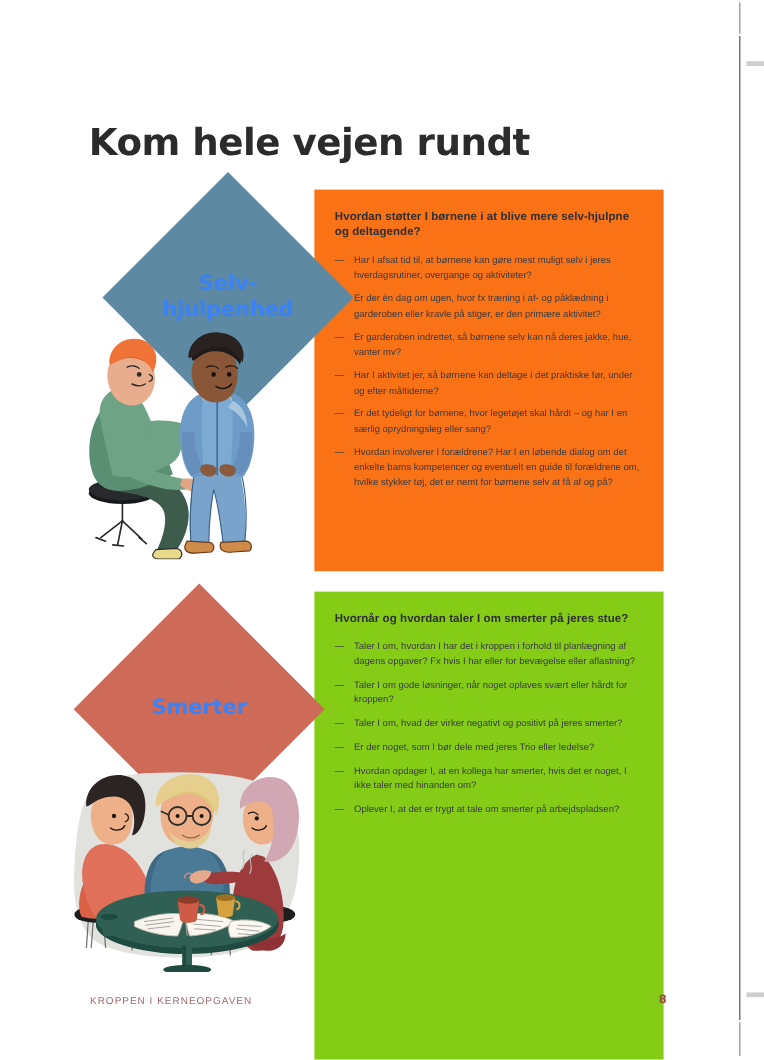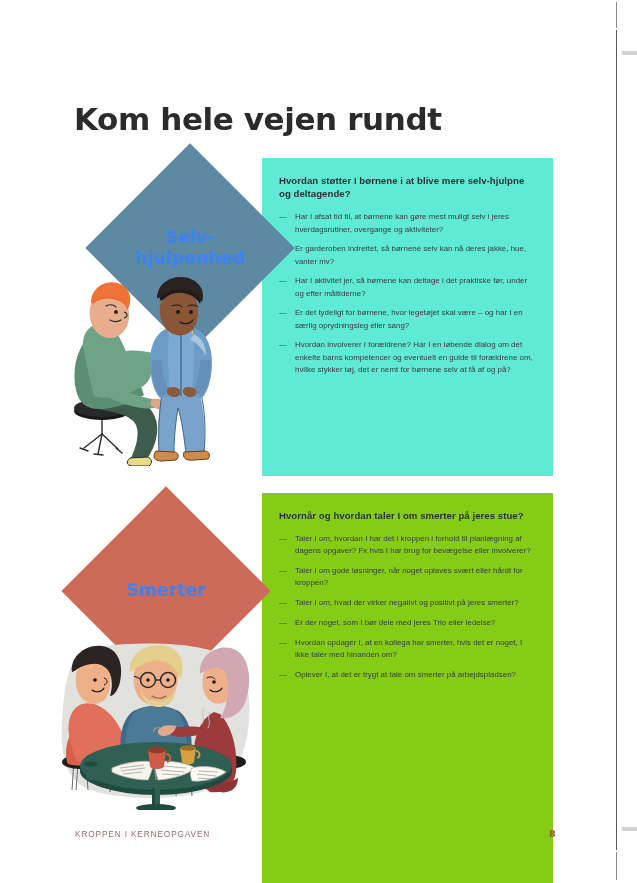--- a/index.html
+++ b/index.html
@@ -53,21 +53,21 @@
   .panel {
     position: absolute;
     left: 262px;
     width: 291px;
     box-sizing: border-box;
     padding: 16px 17px 18px 17px;
   }
   .panel.selfhelp {
     top: 158px;
     height: 318px;
-    background: #5eead4;
+    background: #f97316;
   }
   .panel.pain {
     top: 493px;
     height: 396px;
     background: #84cc16;
   }
   .panel-heading {
     font-size: 9.6px;
     font-weight: 700;
     line-height: 1.38;
@@ -168,24 +168,24 @@
 <div class="crop-tick t2"></div>
 <div class="crop-tick t3"></div>
 <div class="crop-tick t4"></div>
 
 <h1 class="page-title">Kom hele vejen rundt</h1>
 
 <div class="panel selfhelp">
   <div class="panel-heading">Hvordan støtter I børnene i at blive mere selv-hjulpne og deltagende?</div>
   <ul class="q-list">
     <li class="q-item"><span class="q-dash">—</span><span>Har I afsat tid til, at børnene kan gøre mest muligt selv i jeres hverdagsrutiner, overgange og aktiviteter?</span></li>
-    <li class="q-item"><span class="q-dash">—</span></li>
+    <li class="q-item"><span class="q-dash">—</span><span>Er der én dag om ugen, hvor fx træning i af- og påklædning i garderoben eller kravle på stiger, er den primære aktivitet?</span></li>
     <li class="q-item"><span class="q-dash">—</span><span>Er garderoben indrettet, så børnene selv kan nå deres jakke, hue, vanter mv?</span></li>
     <li class="q-item"><span class="q-dash">—</span><span>Har I aktivitet jer, så børnene kan deltage i det praktiske før, under og efter måltiderne?</span></li>
-    <li class="q-item"><span class="q-dash">—</span><span>Er det tydeligt for børnene, hvor legetøjet skal være – og har I en særlig oprydningsleg eller sang?</span></li>
+    <li class="q-item"><span class="q-dash">—</span><span>Er det tydeligt for børnene, hvor legetøjet skal hårdt – og har I en særlig oprydningsleg eller sang?</span></li>
     <li class="q-item"><span class="q-dash">—</span><span>Hvordan involverer I forældrene? Har I en løbende dialog om det enkelte barns kompetencer og eventuelt en guide til forældrene om, hvilke stykker tøj, det er nemt for børnene selv at få af og på?</span></li>
   </ul>
 </div>
 
 <div class="diamond-wrap selfhelp">
   <div class="diamond"></div>
   <div class="diamond-label">Selv-
 hjulpenhed</div>
 </div>
 
@@ -257,21 +257,21 @@
   <circle cx="133" cy="44" r="1.9" fill="#1b1311"></circle>
   <path d="M122 54 C126 57 132 56 135 52" stroke="#1b1311" stroke-width="1.2" fill="none" stroke-linecap="round"></path>
   <path d="M114 38 C118 36 122 37 124 39" stroke="#1b1311" stroke-width="1" fill="none" stroke-linecap="round"></path>
   <path d="M130 38 C134 36 138 37 140 39" stroke="#1b1311" stroke-width="1" fill="none" stroke-linecap="round"></path>
 </svg>
 </div>
 
 <div class="panel pain">
   <div class="panel-heading">Hvornår og hvordan taler I om smerter på jeres stue?</div>
   <ul class="q-list">
-    <li class="q-item"><span class="q-dash">—</span><span>Taler I om, hvordan I har det i kroppen i forhold til planlægning af dagens opgaver? Fx hvis I har brug for bevægelse eller involverer?</span></li>
+    <li class="q-item"><span class="q-dash">—</span><span>Taler I om, hvordan I har det i kroppen i forhold til planlægning af dagens opgaver? Fx hvis I har eller for bevægelse eller aflastning?</span></li>
     <li class="q-item"><span class="q-dash">—</span><span>Taler I om gode løsninger, når noget oplaves svært eller hårdt for kroppen?</span></li>
     <li class="q-item"><span class="q-dash">—</span><span>Taler I om, hvad der virker negativt og positivt på jeres smerter?</span></li>
     <li class="q-item"><span class="q-dash">—</span><span>Er der noget, som I bør dele med jeres Trio eller ledelse?</span></li>
     <li class="q-item"><span class="q-dash">—</span><span>Hvordan opdager I, at en kollega har smerter, hvis det er noget, I ikke taler med hinanden om?</span></li>
     <li class="q-item"><span class="q-dash">—</span><span>Oplever I, at det er trygt at tale om smerter på arbejdspladsen?</span></li>
   </ul>
 </div>
 
 <div class="diamond-wrap pain">
   <div class="diamond"></div>

